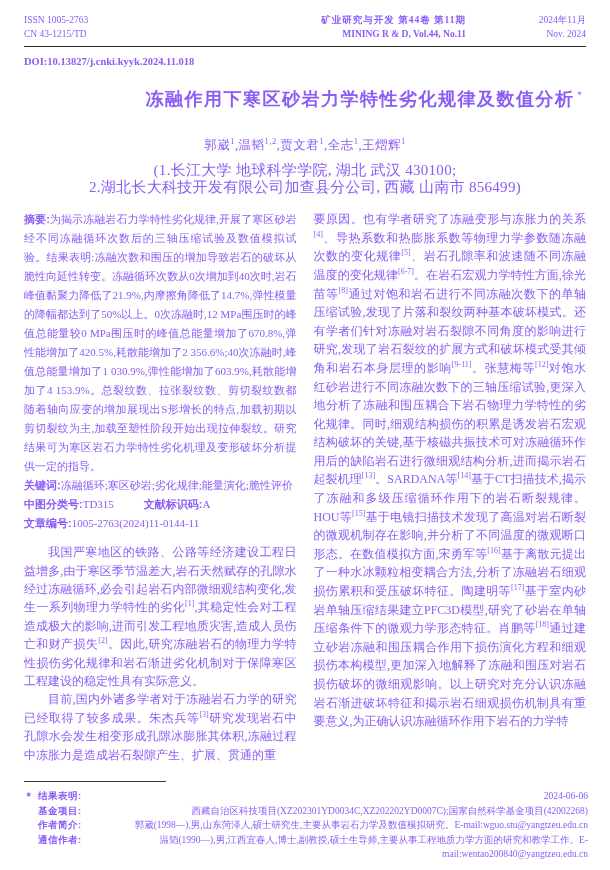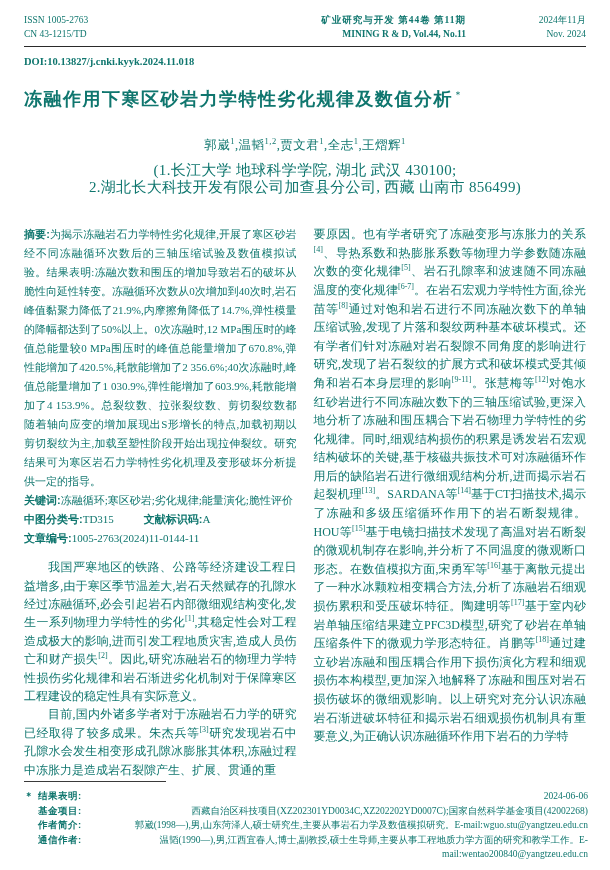--- a/index.html
+++ b/index.html
@@ -3,41 +3,41 @@
 <meta charset="utf-8">
 <style>
   html,body{margin:0;padding:0;background:#e8e8e8;}
   .page{
     position:relative;
     width:610px;height:870px;
     margin:0 auto;
     background:#ffffff;
     box-sizing:border-box;
     padding:14px 24px 8px 24px;
-    color:#0f766e;
+    color:#8b5cf6;
     font-family:"Liberation Serif","DejaVu Serif",serif;
     overflow:hidden;
   }
   
   .jheader{display:flex;justify-content:space-between;align-items:flex-start;font-size:9.5px;line-height:13.5px;}
   .jheader .h-left{text-align:left;width:160px;}
   .jheader .h-center{text-align:right;flex:1;font-weight:bold;}
   .jheader .h-right{text-align:right;width:120px;}
   .h-center .cjk{letter-spacing:1px;}
   .header-rule{border-top:1.2px solid #2a2a2a;margin-top:5px;}
   .doi{font-size:10.5px;font-weight:700;margin-top:9px;font-family:"Liberation Serif",serif;}
   
-  .title{margin:16px 0 0 0;text-align:left;font-family:"Liberation Sans","DejaVu Sans",sans-serif;
+  .title{margin:16px 0 0 0;text-align:right;font-family:"Liberation Sans","DejaVu Sans",sans-serif;
          font-size:18px;font-weight:700;letter-spacing:1.5px;line-height:24px;}
   .title sup{font-size:10px;font-weight:400;}
   .authors{margin-top:25px;text-align:center;font-size:12.5px;letter-spacing:.5px;}
   .authors sup{font-size:8.5px;}
   .affil{margin-top:8px;text-align:center;font-size:15px;line-height:16.5px;letter-spacing:.3px;}
   
-  .columns{display:flex;gap:17px;margin-top:30px;height:578px;overflow:hidden;}
+  .columns{display:flex;gap:17px;margin-top:15px;height:578px;overflow:hidden;}
   .col{width:272.5px;box-sizing:border-box;}
   .b-label{font-weight:700;font-family:"Liberation Sans","DejaVu Sans",sans-serif;}
   .abstract{font-size:11px;line-height:19px;text-align:justify;text-justify:inter-ideograph;}
   .keywords{font-size:11px;line-height:19px;text-align:justify;}
   .clc-line{font-size:11px;line-height:19px;display:flex;gap:30px;}
   .article-id{font-size:11px;line-height:19px;}
   .section-heading{margin-top:19px;font-family:"Liberation Sans","DejaVu Sans",sans-serif;
                    font-weight:700;font-size:12.5px;line-height:16px;}
   .section-heading .sec-num{margin-right:16px;}
   .body-para{margin:0;font-size:12px;line-height:18.4px;text-align:justify;text-indent:2em;}

